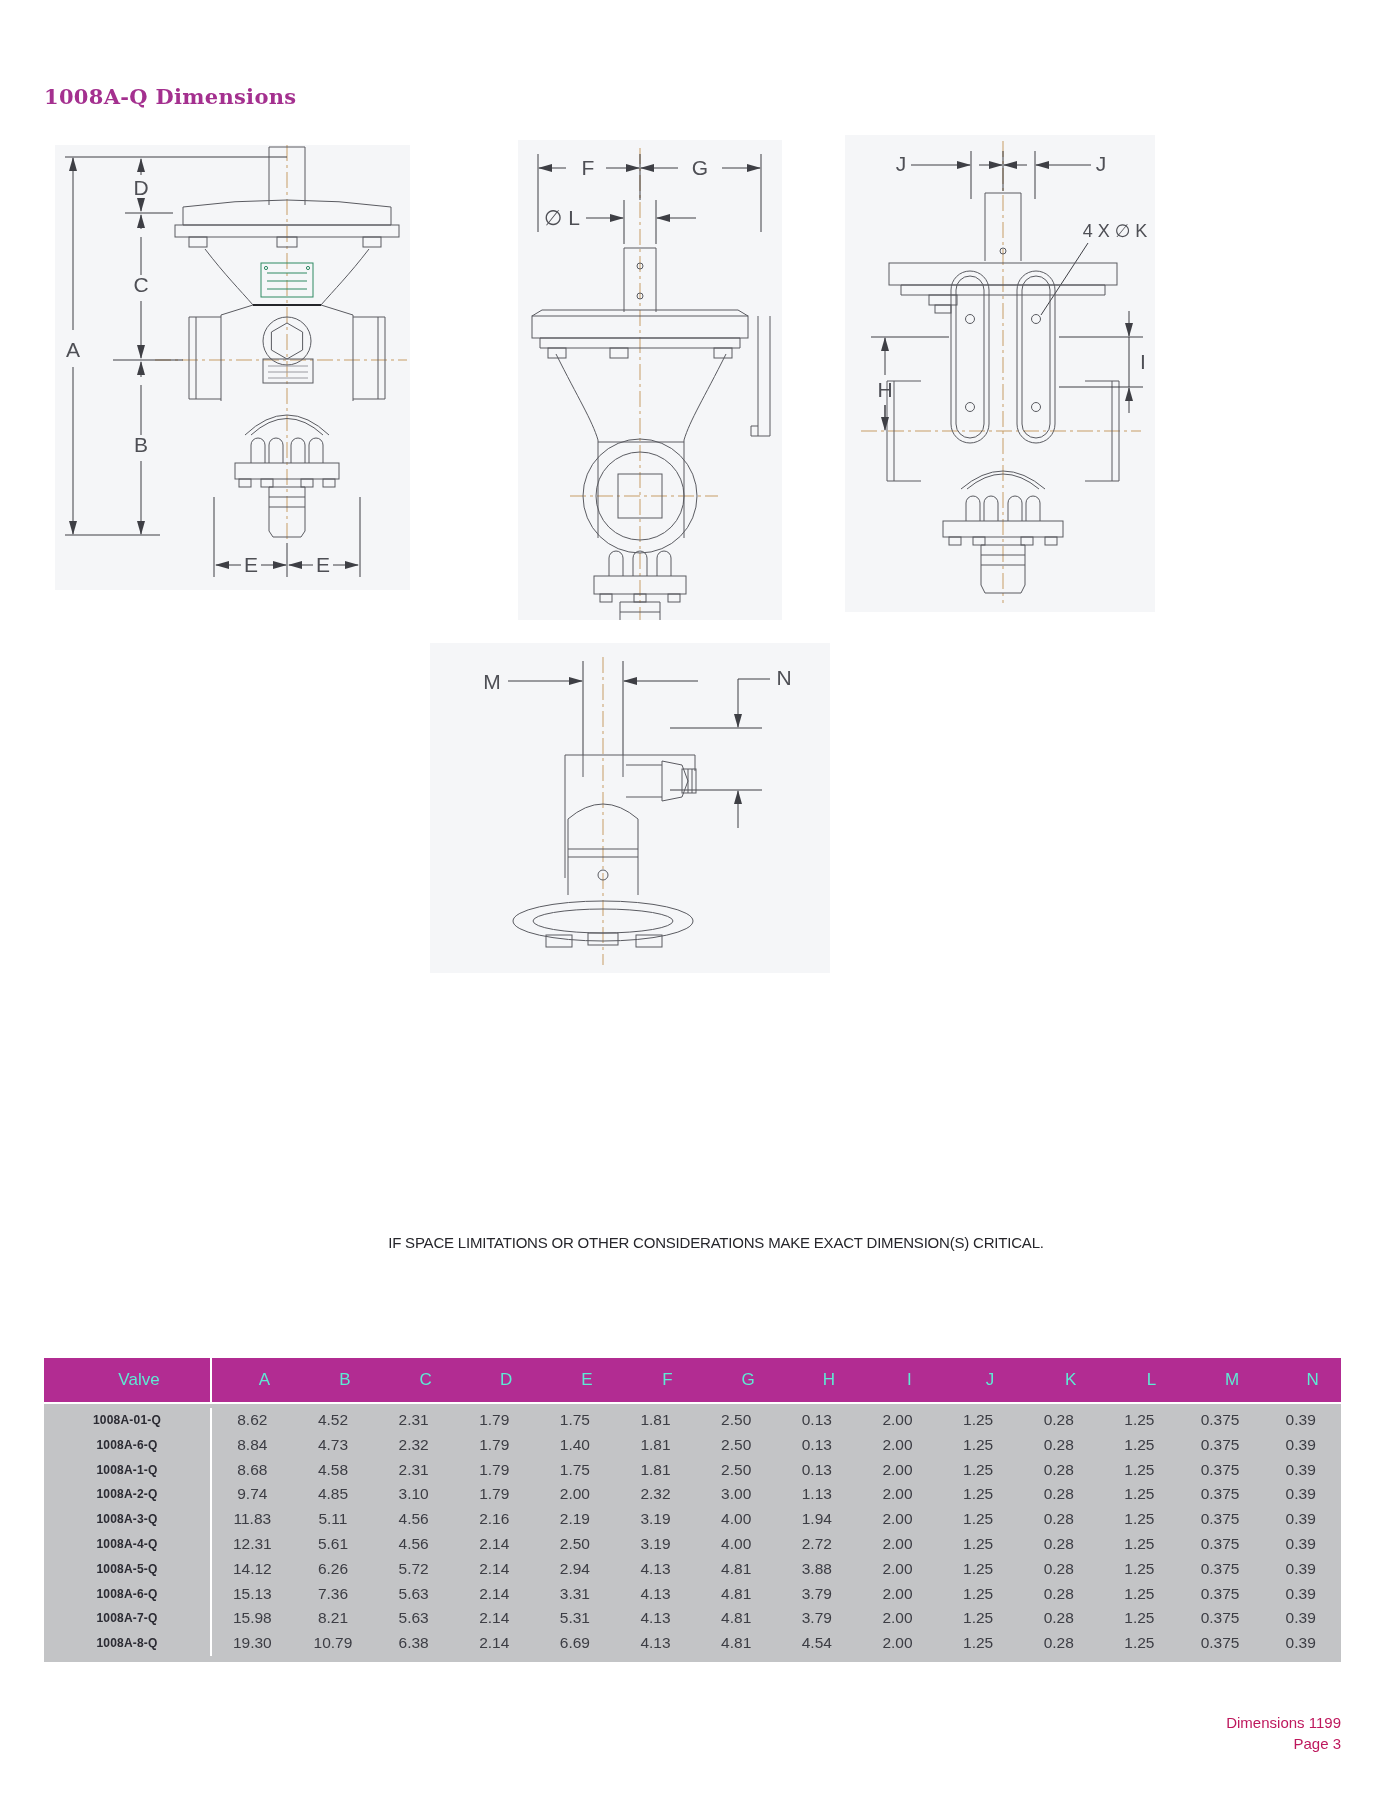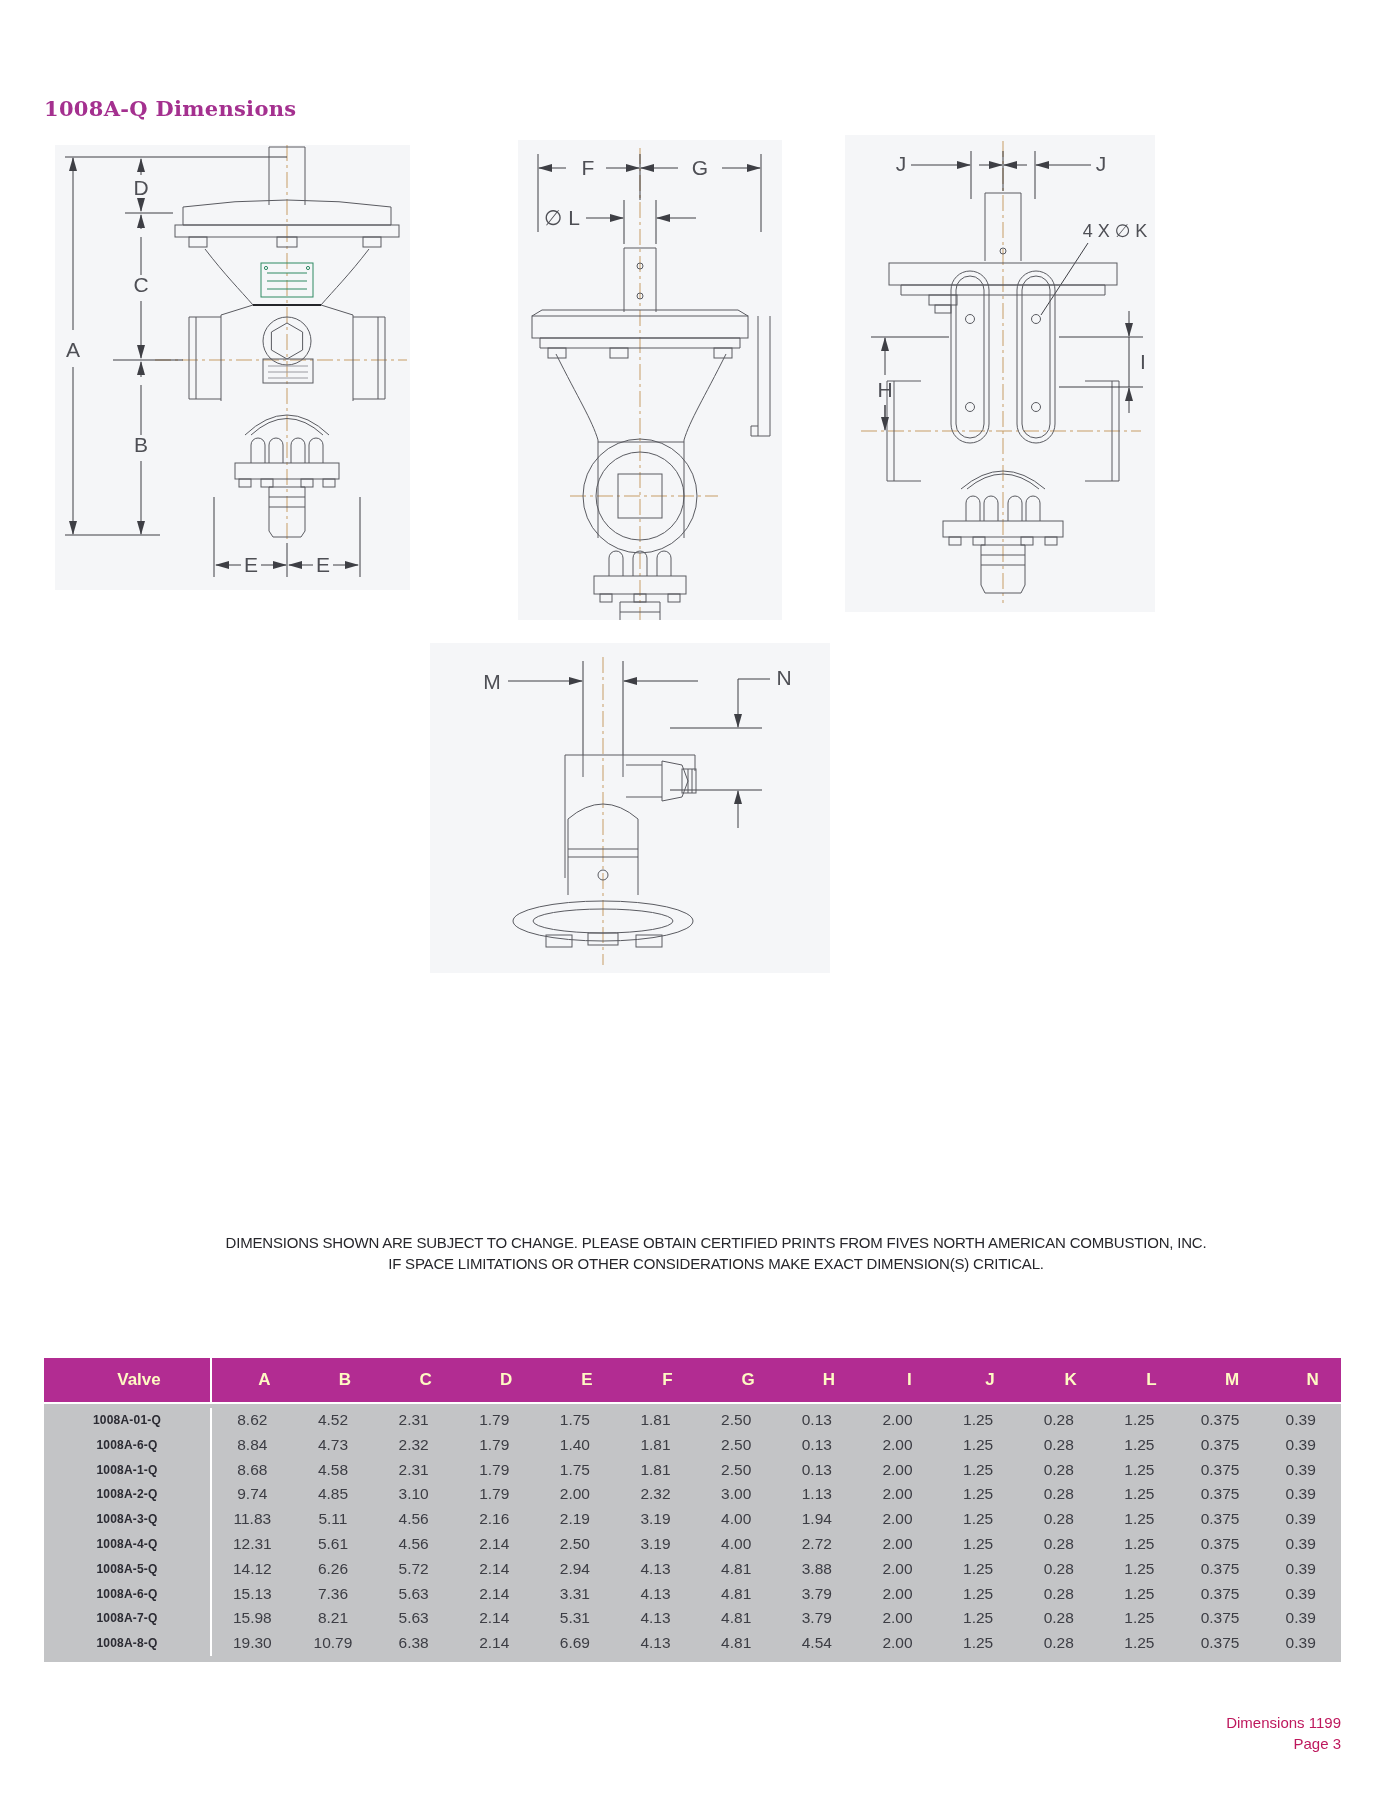--- a/index.html
+++ b/index.html
@@ -1,21 +1,21 @@
 <!DOCTYPE html>
 <html style="--title: #a4308f; --header-bg: #b22c92; --body-bg: #c3c4c6; --panel-bg: #f5f6f8; --centerline: #c79d66; --green: #2f8a63;"><head>
 <meta charset="utf-8">
 <style>
   html,body{margin:0;padding:0;background:#fff;}
   body{position:relative;width:1391px;height:1800px;font-family:"Liberation Sans",sans-serif;overflow:hidden;}
 
   .page-title{
     position:absolute;left:44px;top:84px;
     font-family:"DejaVu Serif",serif;font-size:21px;font-weight:700;
-    color:var(--title,#a4308f);letter-spacing:.3px;margin-top:12px;
+    color:var(--title,#a4308f);letter-spacing:.3px;
   }
 
   .panel{position:absolute;background:var(--panel-bg,#f5f6f8);}
   .panel svg{display:block;}
 
   .ol{stroke:#5a5b61;stroke-width:1;fill:none;}
   .dl{stroke:#3e3f45;stroke-width:1;fill:none;}
   .cl{stroke:var(--centerline,#c79d66);stroke-width:1;fill:none;stroke-dasharray:16 4 3 4;}
   .gl{stroke:var(--green,#2f8a63);stroke-width:1;fill:none;}
   .np{stroke:#9a9aa0;stroke-width:1;fill:none;}
@@ -27,21 +27,21 @@
     font-size:15px;line-height:21px;color:#26262b;letter-spacing:-.2px;
   }
 
   .dimtable{position:absolute;left:44px;top:1358px;width:1297px;}
   .thead{
     display:grid;grid-template-columns:168px repeat(14,1fr);
     background:var(--header-bg,#b22c92);height:44px;border-bottom:2px solid #fff;
   }
   .thead .cell{
     display:flex;align-items:center;justify-content:center;
-    color:#fef9c3;font-weight:700;font-size:17px;margin-left:24px;
+    color:#5eead4;font-weight:400;font-size:17px;margin-left:24px;
   }
   .thead .cell.first{border-right:2px solid #fff;}
   .tbody{background:var(--body-bg,#c3c4c6);padding:4px 0 6px;}
   .trow{display:grid;grid-template-columns:168px repeat(14,1fr);height:24.8px;line-height:24.8px;}
   .trow .cell{text-align:center;}
   .trow .valve{font-weight:700;color:#2b2b33;font-size:12px;border-right:2px solid #fff;letter-spacing:.2px;}
   .trow .val{color:#3c3d44;font-size:15.5px;}
 
   .footer{
     position:absolute;right:50px;top:1712px;text-align:right;
@@ -266,21 +266,20 @@
     <ellipse class="ol" cx="173" cy="278" rx="90" ry="20"></ellipse>
     <ellipse class="ol" cx="173" cy="278" rx="70" ry="12"></ellipse>
     <rect class="ol" x="116" y="292" width="26" height="12"></rect>
     <rect class="ol" x="206" y="292" width="26" height="12"></rect>
     <rect class="ol" x="158" y="290" width="30" height="12"></rect>
   </g>
 </svg>
 </div>
 
 <div class="disclaimer">
-  <div>DIMENSIONS SHOWN ARE SUBJECT TO CHANGE. PLEASE OBTAIN CERTIFIED PRINTS FROM FIVES NORTH AMERICAN COMBUSTION, INC.</div>
   <div>IF SPACE LIMITATIONS OR OTHER CONSIDERATIONS MAKE EXACT DIMENSION(S) CRITICAL.</div>
 </div>
 
 <div class="dimtable">
   <div class="thead">
     <div class="cell first">Valve</div>
     <div class="cell">A</div>
     <div class="cell">B</div>
     <div class="cell">C</div>
     <div class="cell">D</div>

